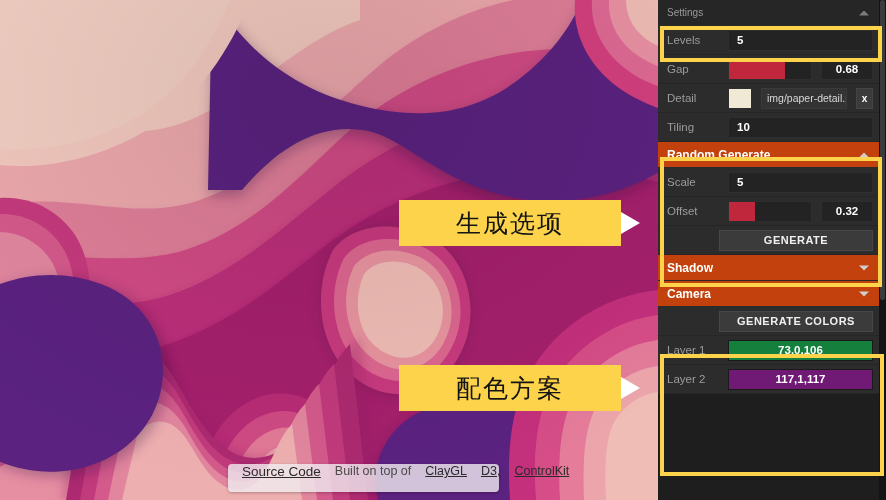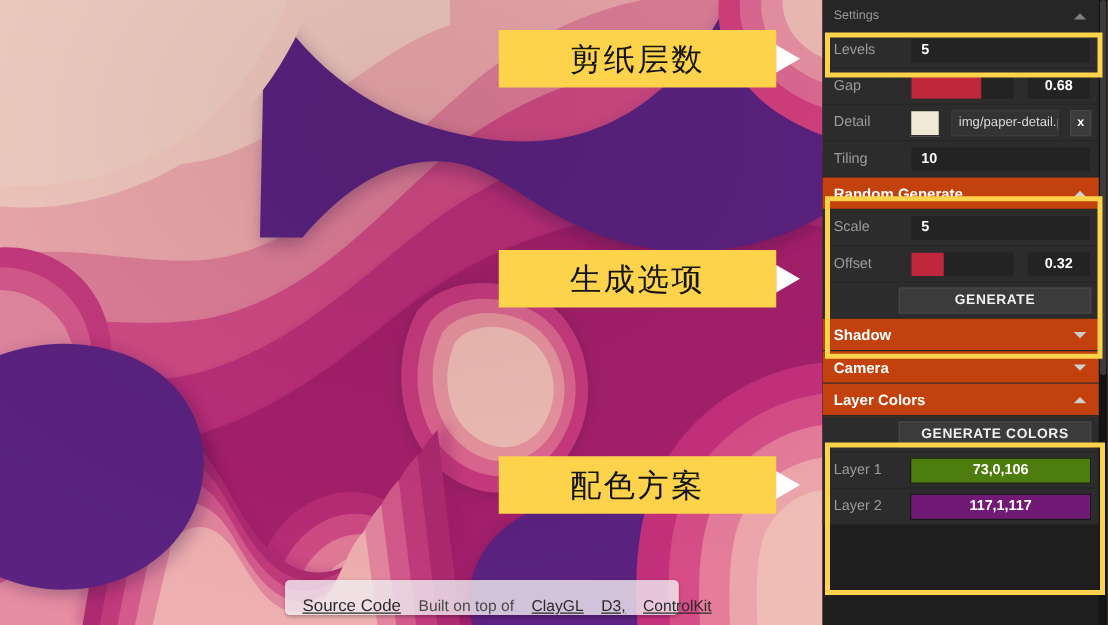--- a/index.html
+++ b/index.html
@@ -17,24 +17,24 @@
     width: 658px; height: 500px;
     overflow: hidden;
     background: #8f2d6e;
   }
   #artwork svg { display: block; width: 658px; height: 500px; }
 
   
   #credit-bar {
     position: absolute;
     left: 228px; top: 464px;
-    width: 315px; height: 28px;
+    width: 271px; height: 28px;
     background: rgba(240,236,240,0.80);
     border-radius: 4px;
-    display: flex; align-items: flex-end;
+    display: flex; align-items: flex-start;
     padding: 0 14px;
     gap: 14px;
     font-size: 12.5px;
     color: #3a3a3a;
     box-shadow: 0 1px 3px rgba(0,0,0,0.25);
   }
   #credit-bar .lnk {
     color: #2b2b2b;
     text-decoration: underline;
     cursor: pointer;
@@ -378,24 +378,20 @@
   </div>
 
   <div id="credit-bar">
     <span class="lnk src">Source Code</span>
     <span class="built">Built on top of</span>
     <span class="lnk">ClayGL</span>
     <span class="lnk">D3,</span>
     <span class="lnk">ControlKit</span>
   </div>
 
-  <div class="callout" id="callout-1">
-    <span>剪纸层数</span>
-    <span class="arrow"></span>
-  </div>
   <div class="callout" id="callout-2">
     <span>生成选项</span>
     <span class="arrow"></span>
   </div>
   <div class="callout" id="callout-3">
     <span>配色方案</span>
     <span class="arrow"></span>
   </div>
 
   <div id="panel">
@@ -467,34 +463,30 @@
       <div class="grp-header">
         <span>Shadow</span>
         <span class="caret down"></span>
       </div>
 
       <div class="grp-header">
         <span>Camera</span>
         <span class="caret down"></span>
       </div>
 
-      <div class="grp-header">
-        <span>Layer Colors</span>
-        <span class="caret up"></span>
-      </div>
       <div class="grp-body">
 
         <div class="btn-row">
           <span class="spacer"></span>
           <div class="wide-btn">GENERATE COLORS</div>
         </div>
 
         <div class="row">
           <span class="lbl">Layer 1</span>
-          <div class="colorbar" id="layer1-bar" style="background: #4d7c0f;">73,0,106</div>
+          <div class="colorbar" id="layer1-bar" style="background: #15803d;">73,0,106</div>
         </div>
 
         <div class="row">
           <span class="lbl">Layer 2</span>
           <div class="colorbar" id="layer2-bar" style="background: #701a75;">117,1,117</div>
         </div>
 
       </div>
 
     </div>

